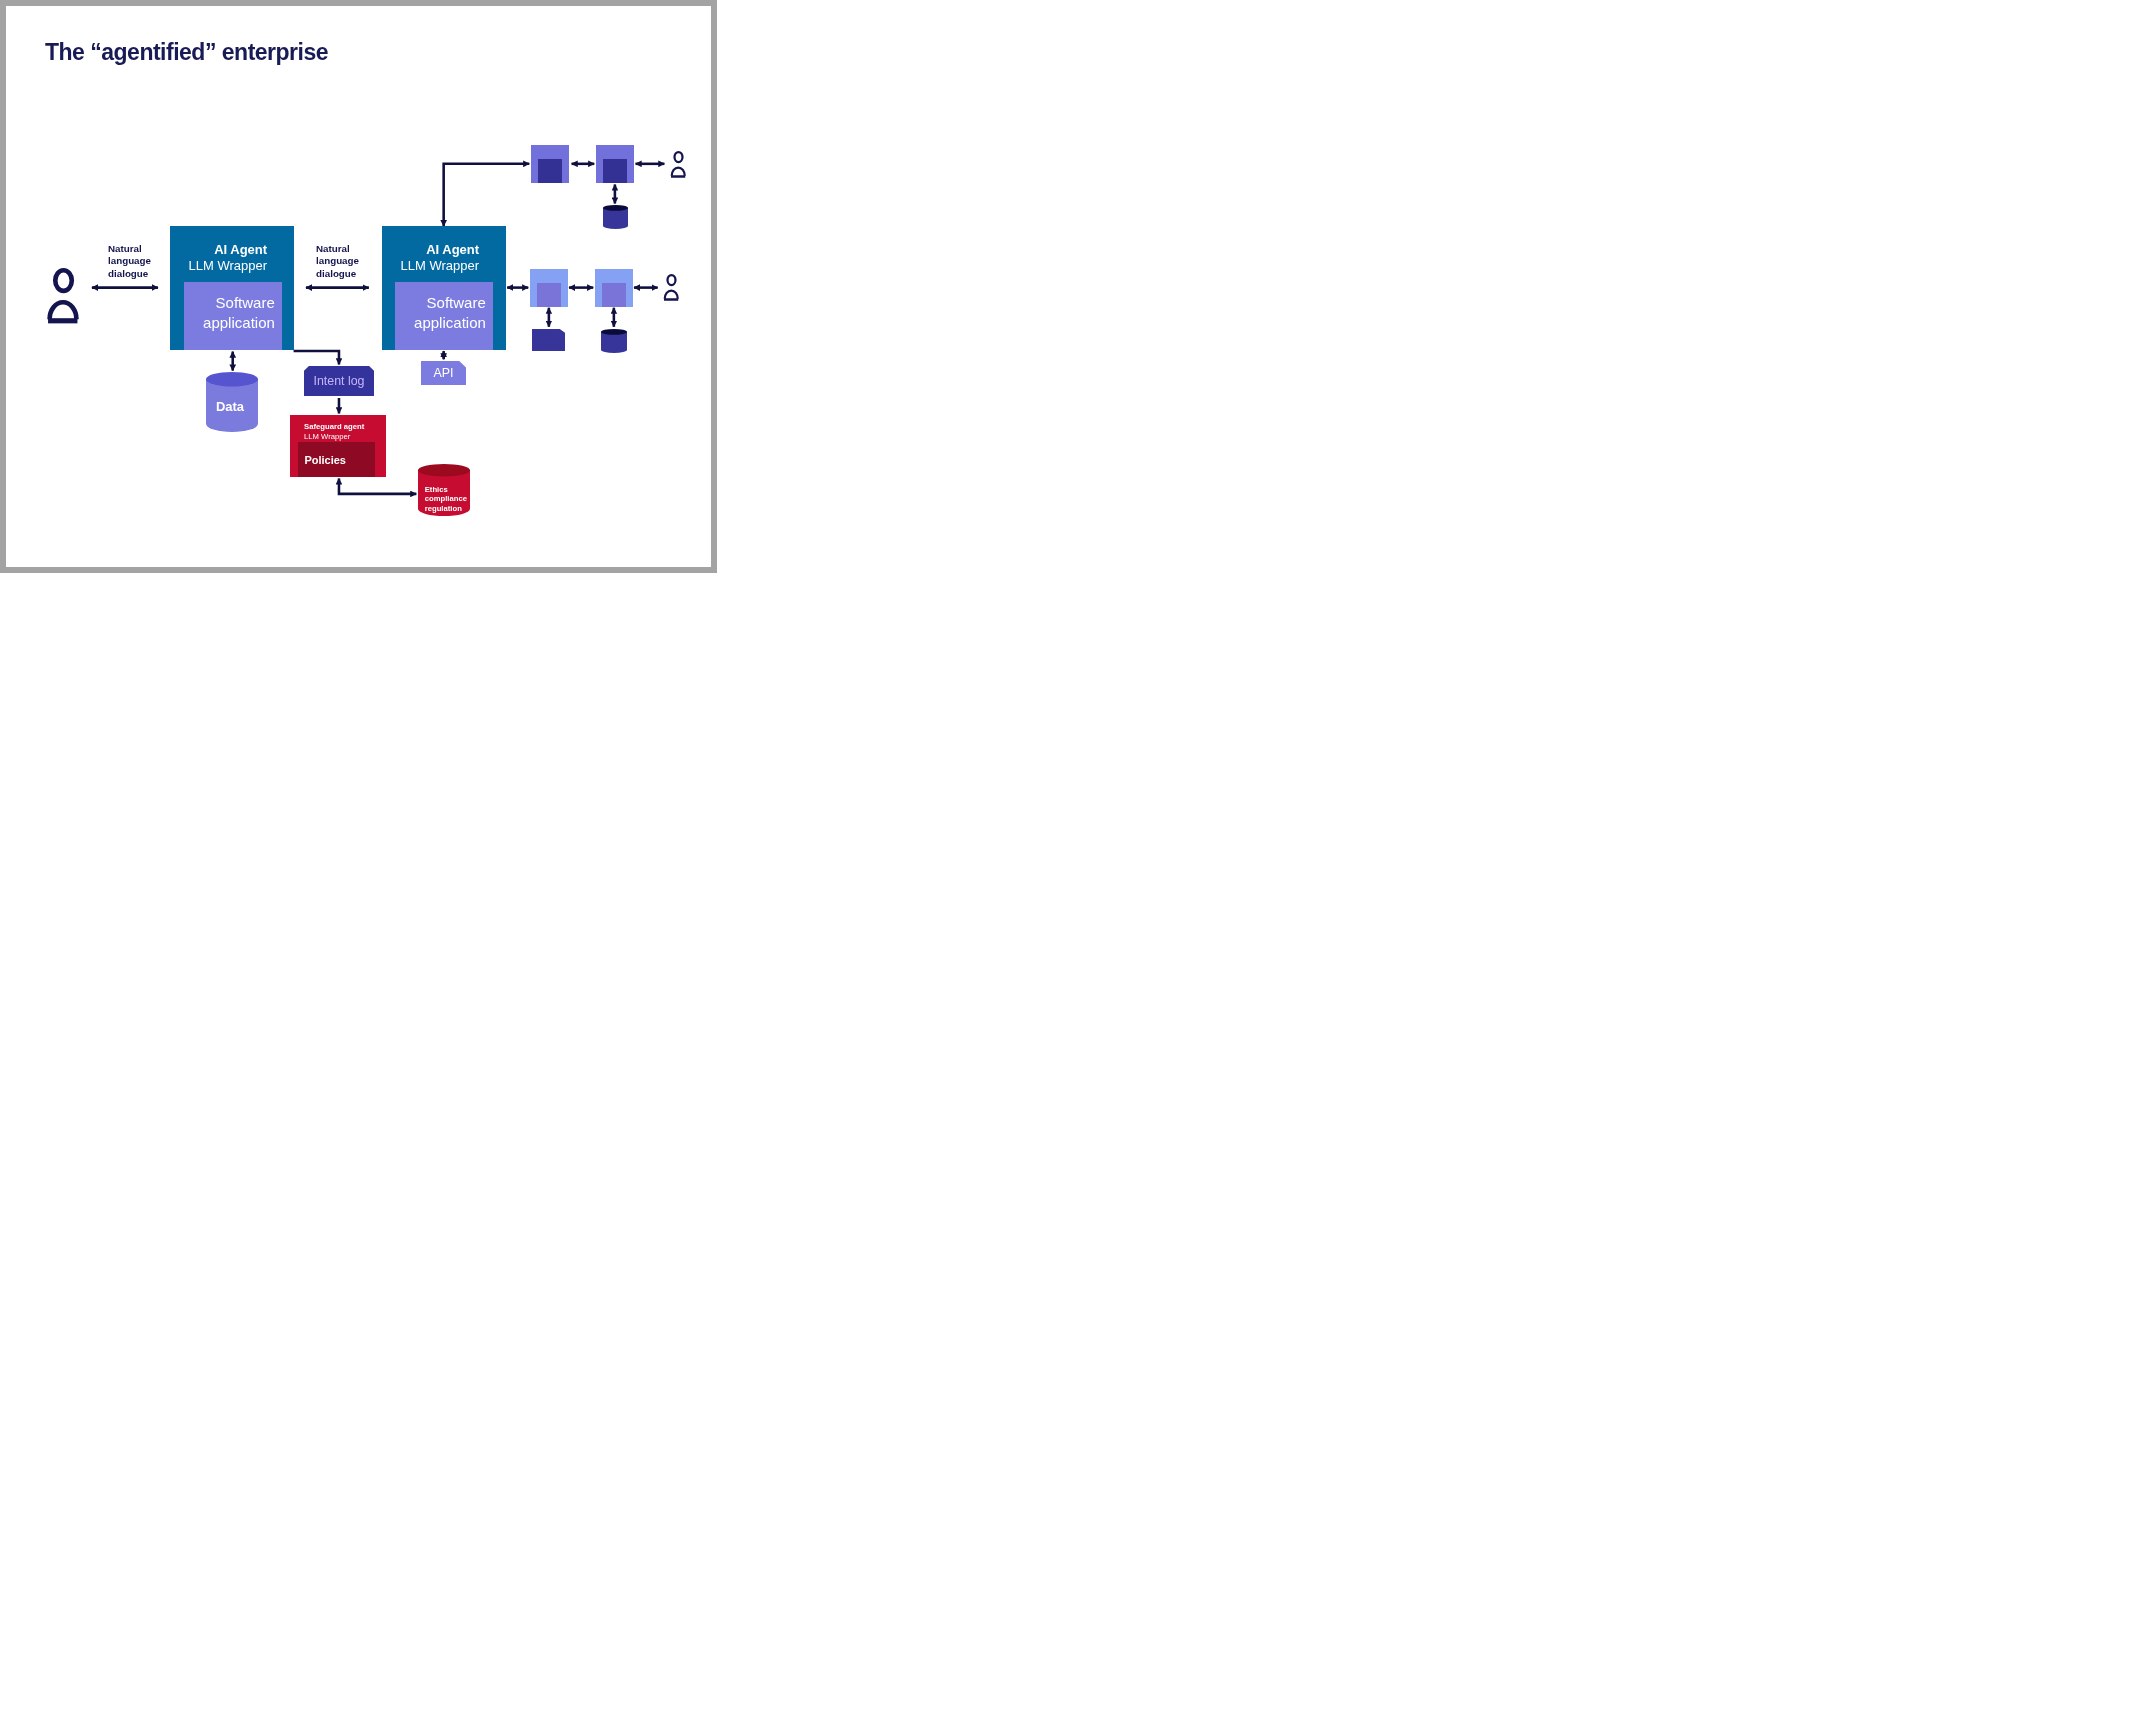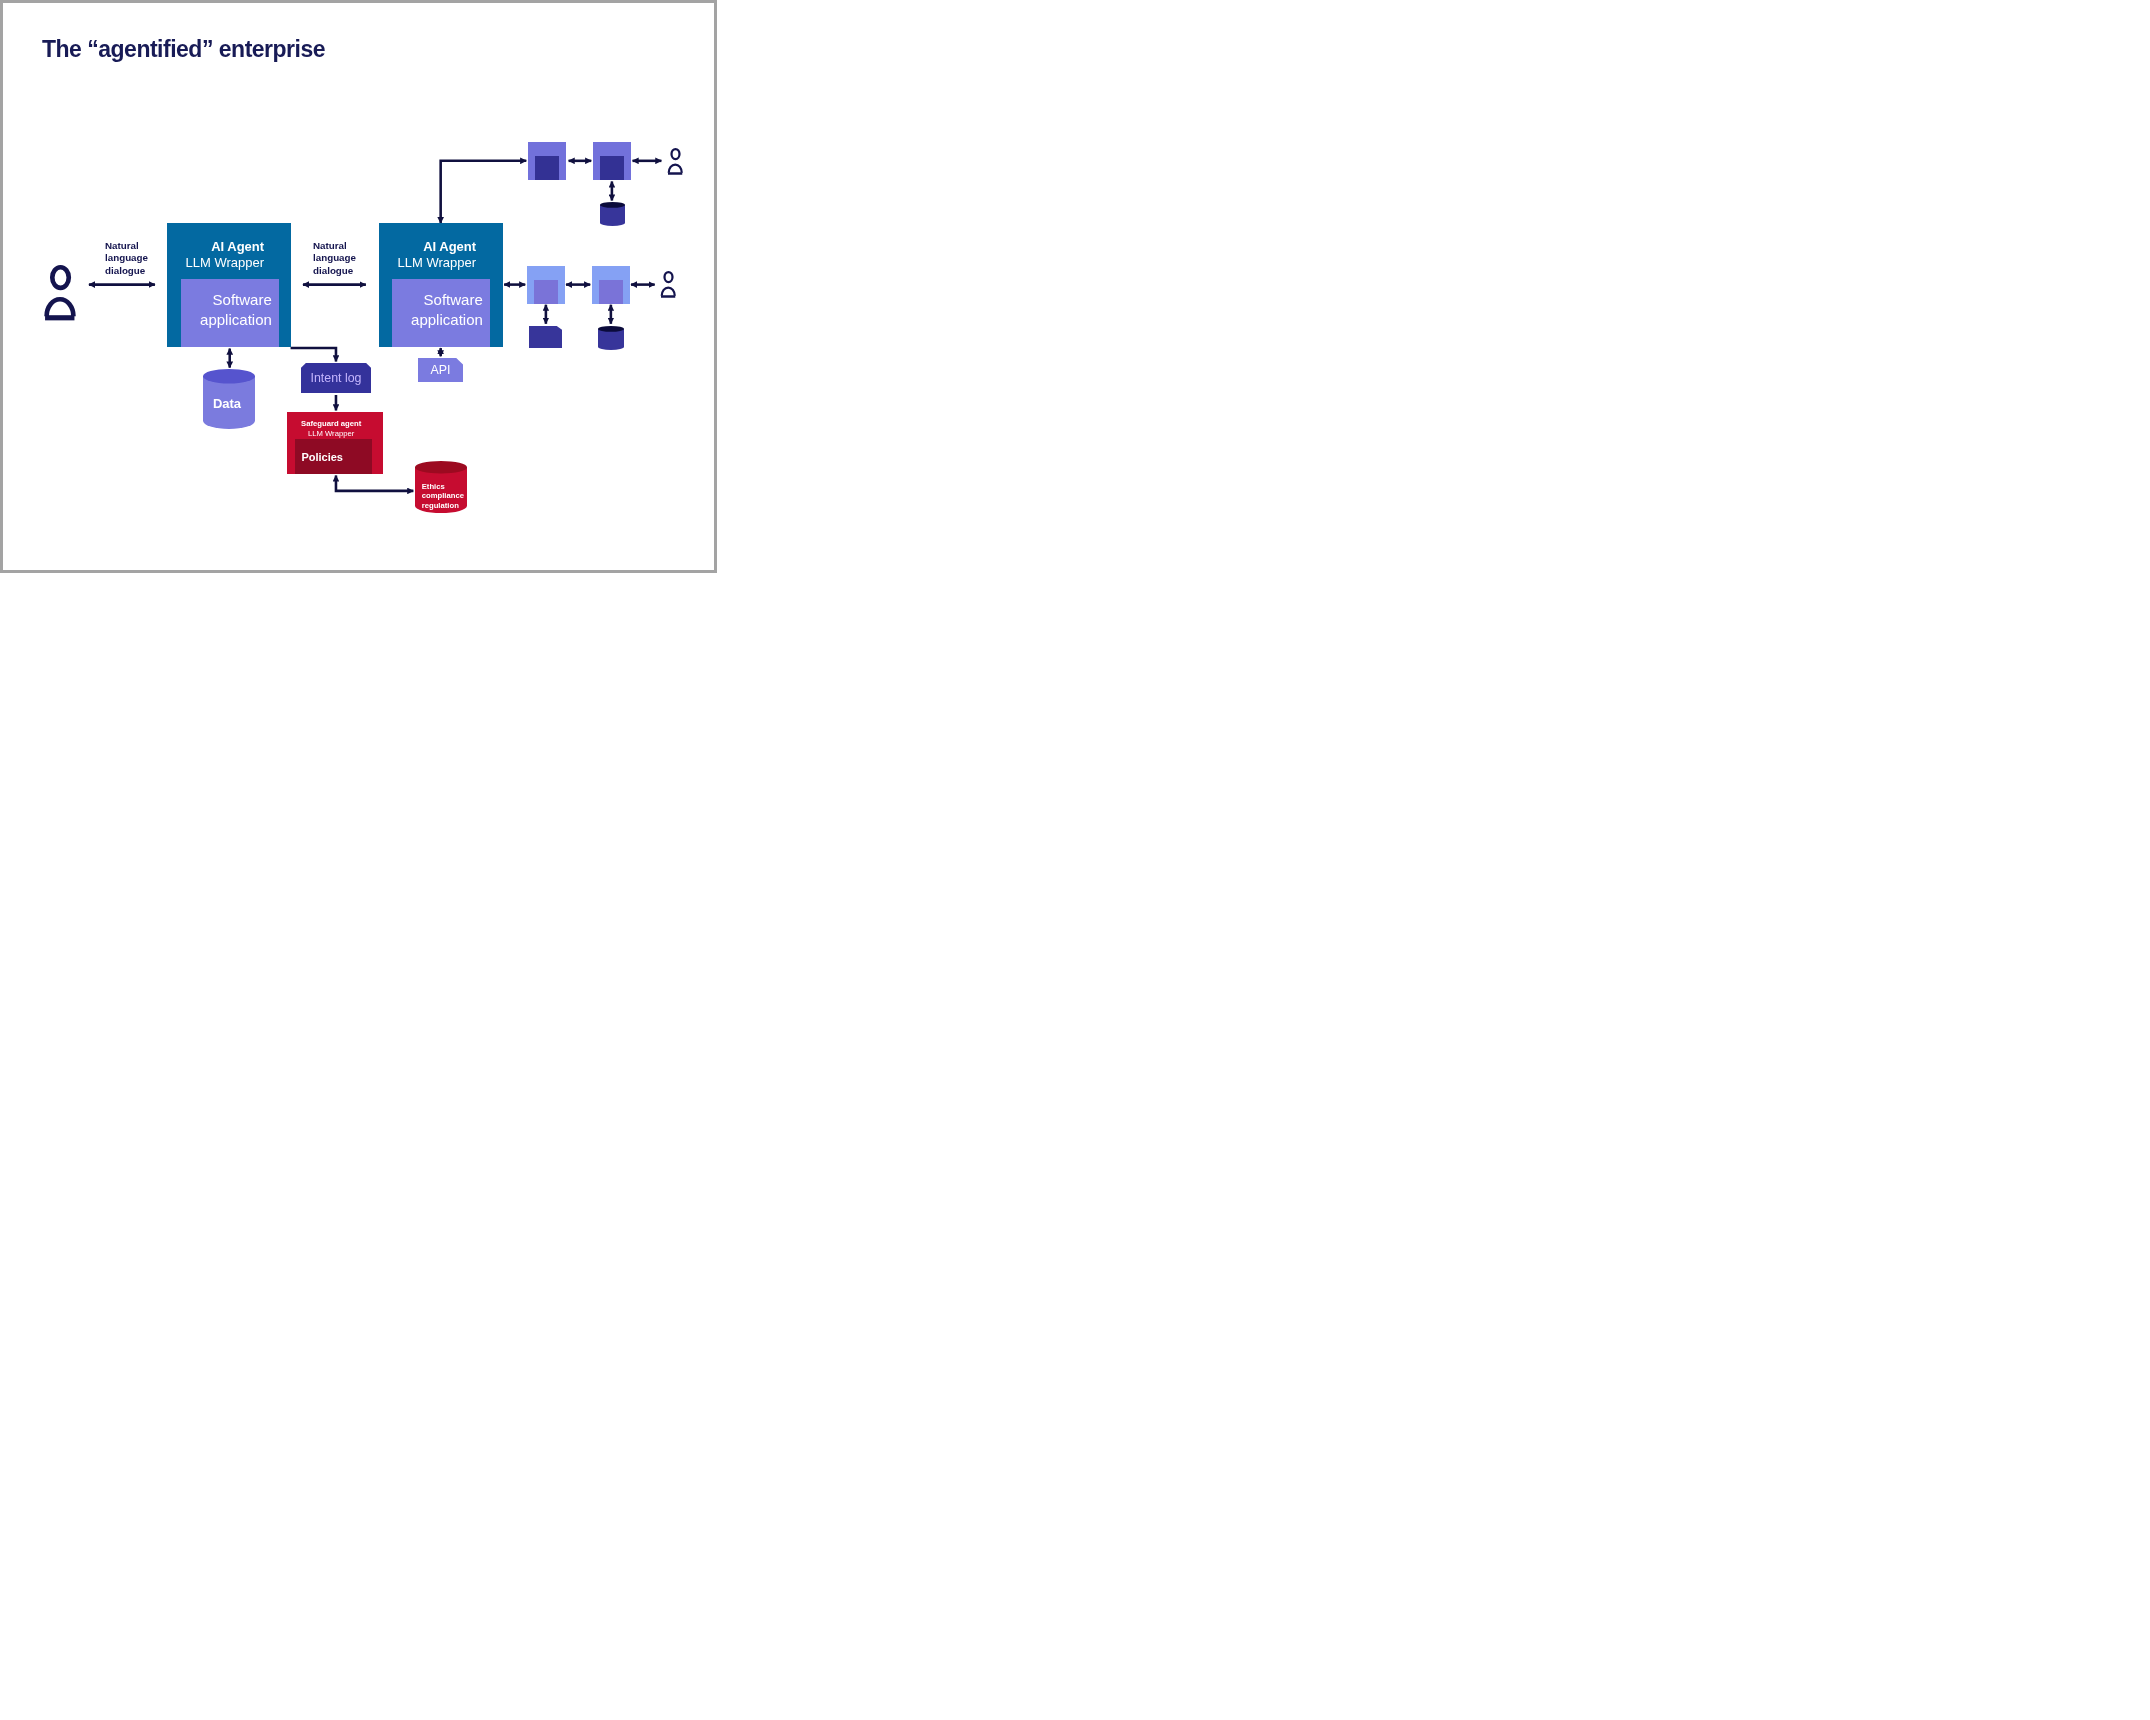--- a/index.html
+++ b/index.html
@@ -1,18 +1,18 @@
 <!DOCTYPE html>
 <html style="font-size:8.3px"><head>
 <meta charset="utf-8">
 <style>
   html,body { margin:0; padding:0; background:#ffffff; }
   .canvas {
     position:relative; width:717px; height:573px; box-sizing:border-box;
-    background:#ffffff; border:3px solid #a3a3a3; overflow:hidden;
+    background:#ffffff; border:6px solid #a3a3a3; overflow:hidden;
     font-family:"Liberation Sans", sans-serif;
   }
   .title {
     position:absolute; left:39px; top:33px; font-size:23px; font-weight:700;
     color:#181b56; letter-spacing:-0.5px;
   }
   .dialogue-label {
     position:absolute; width:67px; font-size:9.8px; font-weight:700;
     line-height:12.4px; color:#14144e;
   }
@@ -176,21 +176,21 @@
   </div>
 
   <div class="intent-log" style="left:298px; top:360px; width:70px; height:30px;">
     <span>Intent log</span>
   </div>
 
   <div class="api-box" style="left:415px; top:355px; width:45px; height:24px;">
     <span>API</span>
   </div>
 
-  <div class="red-box" style="left:284px; top:409px; width:96px; height:62px;text-align:center;">
+  <div class="red-box" style="left:284px; top:409px; width:96px; height:62px;">
     <div class="red-text">
       <div style="font-weight:700;">Safeguard agent</div>
       <div>LLM Wrapper</div>
     </div>
     <div class="policies-box" style="left:7.7px; width:77px; height:35px;">
       <span>Policies</span>
     </div>
   </div>
 
   <div class="cyl" style="left:412px; top:458px; width:52px; height:52px;">

